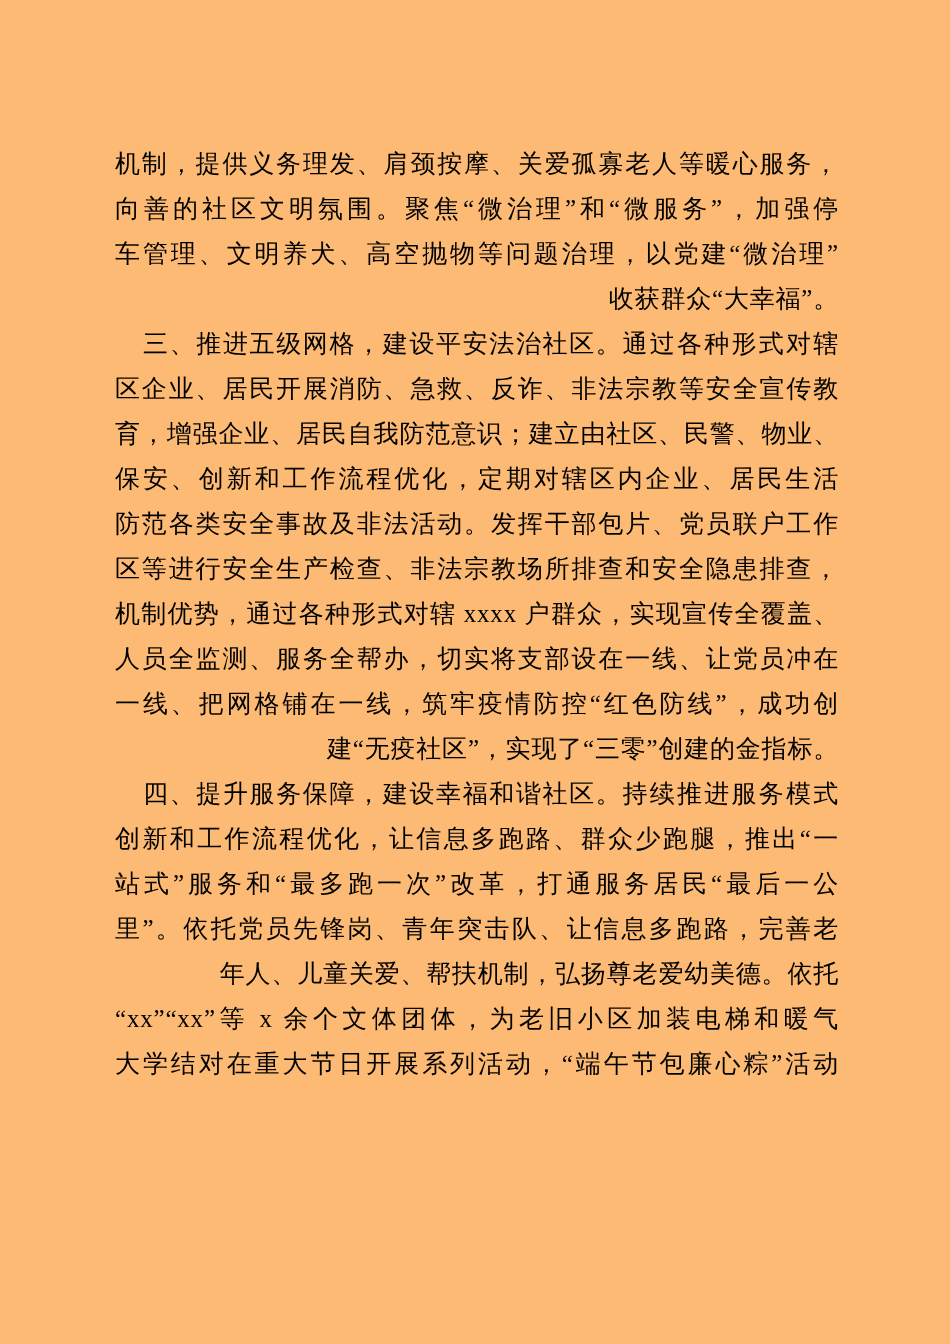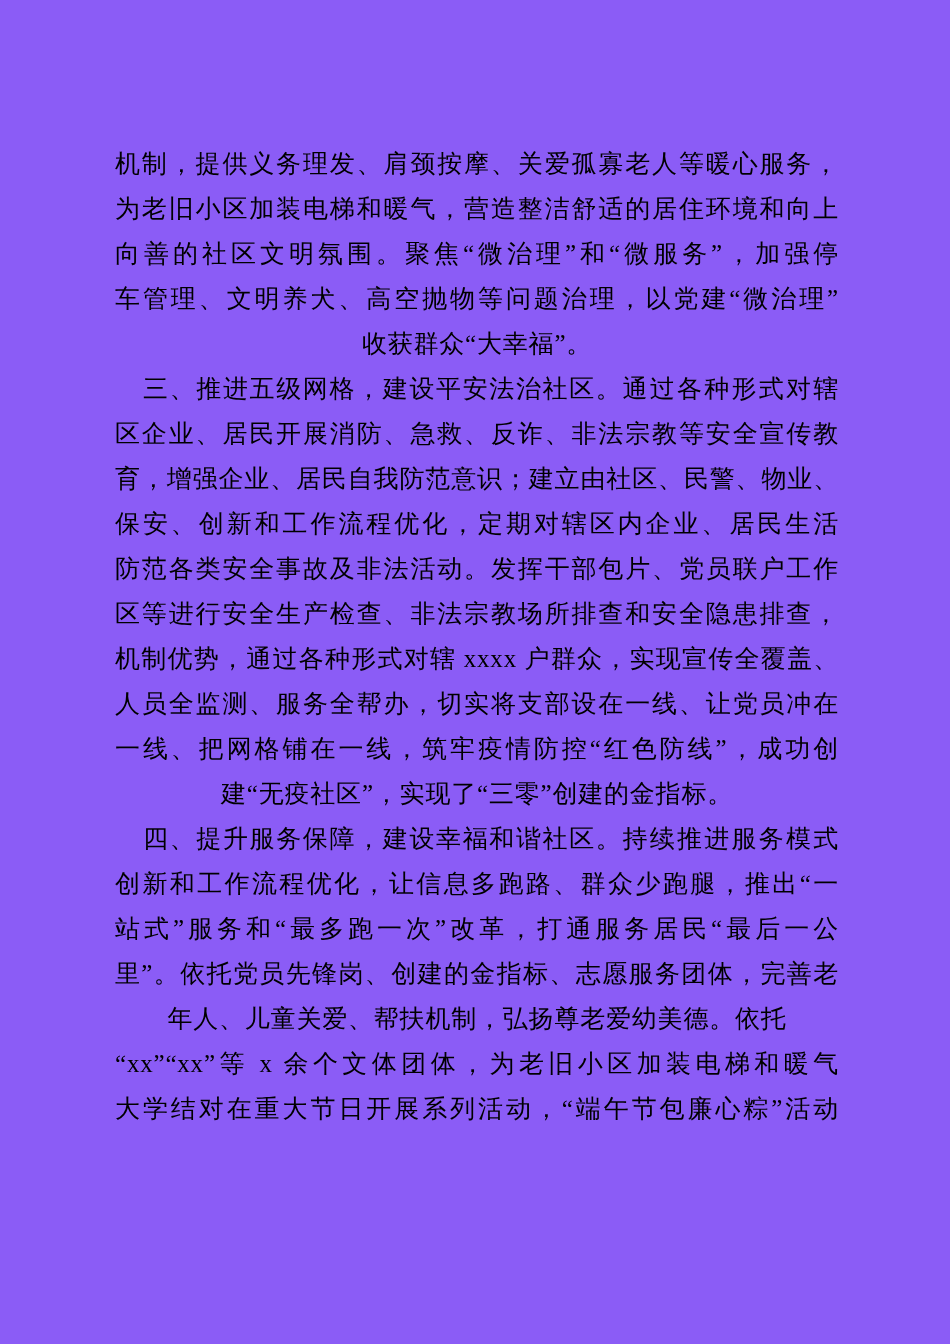--- a/index.html
+++ b/index.html
@@ -27,21 +27,21 @@
   .paragraph {
     margin: 0;
     padding: 0;
   }
   .line {
     height: 45px;
     line-height: 45px;
     font-size: 25px;
     letter-spacing: 0.8px;
     white-space: nowrap;
-    text-align: center;
+    text-align: right;
   }
   .line.j {
     white-space: normal;
     text-align: justify;
     
     text-align-last: justify;
     -moz-text-align-last: justify;
     text-justify: inter-character;
     overflow: hidden;
   }
@@ -53,44 +53,43 @@
   }
   .seg-bold {
     font-weight: 400;
     font-family: "Liberation Sans", "DejaVu Sans", sans-serif;
     letter-spacing: 0.2px;
   }
 </style>
 </head>
 <body style="background: rgb(255, 255, 255);">
 
-<div class="page" style="background: #8b5cf6; color: rgb(0, 0, 0);">
+<div class="page" style="background: #fdba74; color: rgb(0, 0, 0);">
   <div class="textblock">
       <div class="paragraph">
         <div class="line j"><span class="seg">机制，提供义务理发、肩颈按摩、关爱孤寡老人等暖心服务，</span></div>
-        <div class="line j"><span class="seg">为老旧小区加装电梯和暖气，营造整洁舒适的居住环境和向上</span></div>
         <div class="line j"><span class="seg">向善的社区文明氛围。聚焦“微治理”和“微服务”，加强停</span></div>
         <div class="line j"><span class="seg">车管理、文明养犬、高空抛物等问题治理，以党建“微治理”</span></div>
         <div class="line"><span class="seg">收获群众“大幸福”。</span></div>
       </div>
       <div class="paragraph">
         <div class="line j ind"><span class="seg seg-bold">三、推进五级网格，建设平安法治社区。</span><span class="seg">通过各种形式对辖</span></div>
         <div class="line j"><span class="seg">区企业、居民开展消防、急救、反诈、非法宗教等安全宣传教</span></div>
         <div class="line j"><span class="seg">育，增强企业、居民自我防范意识；建立由社区、民警、物业、</span></div>
         <div class="line j"><span class="seg">保安、创新和工作流程优化，定期对辖区内企业、居民生活</span></div>
         <div class="line j"><span class="seg">防范各类安全事故及非法活动。发挥干部包片、党员联户工作</span></div>
         <div class="line j"><span class="seg">区等进行安全生产检查、非法宗教场所排查和安全隐患排查，</span></div>
         <div class="line j"><span class="seg">机制优势，通过各种形式对辖 xxxx 户群众，实现宣传全覆盖、</span></div>
         <div class="line j"><span class="seg">人员全监测、服务全帮办，切实将支部设在一线、让党员冲在</span></div>
         <div class="line j"><span class="seg">一线、把网格铺在一线，筑牢疫情防控“红色防线”，成功创</span></div>
         <div class="line"><span class="seg">建“无疫社区”，实现了“三零”创建的金指标。</span></div>
       </div>
       <div class="paragraph">
         <div class="line j ind"><span class="seg seg-bold">四、提升服务保障，建设幸福和谐社区。</span><span class="seg">持续推进服务模式</span></div>
         <div class="line j"><span class="seg">创新和工作流程优化，让信息多跑路、群众少跑腿，推出“一</span></div>
         <div class="line j"><span class="seg">站式”服务和“最多跑一次”改革，打通服务居民“最后一公</span></div>
-        <div class="line j"><span class="seg">里”。依托党员先锋岗、创建的金指标、志愿服务团体，完善老</span></div>
+        <div class="line j"><span class="seg">里”。依托党员先锋岗、青年突击队、让信息多跑路，完善老</span></div>
         <div class="line"><span class="seg">年人、儿童关爱、帮扶机制，弘扬尊老爱幼美德。依托</span></div>
         <div class="line j"><span class="seg">“xx”“xx”等 x 余个文体团体，为老旧小区加装电梯和暖气</span></div>
         <div class="line j"><span class="seg">大学结对在重大节日开展系列活动，“端午节包廉心粽”活动</span></div>
       </div>
     </div>
 </div>
 
 </body></html>

